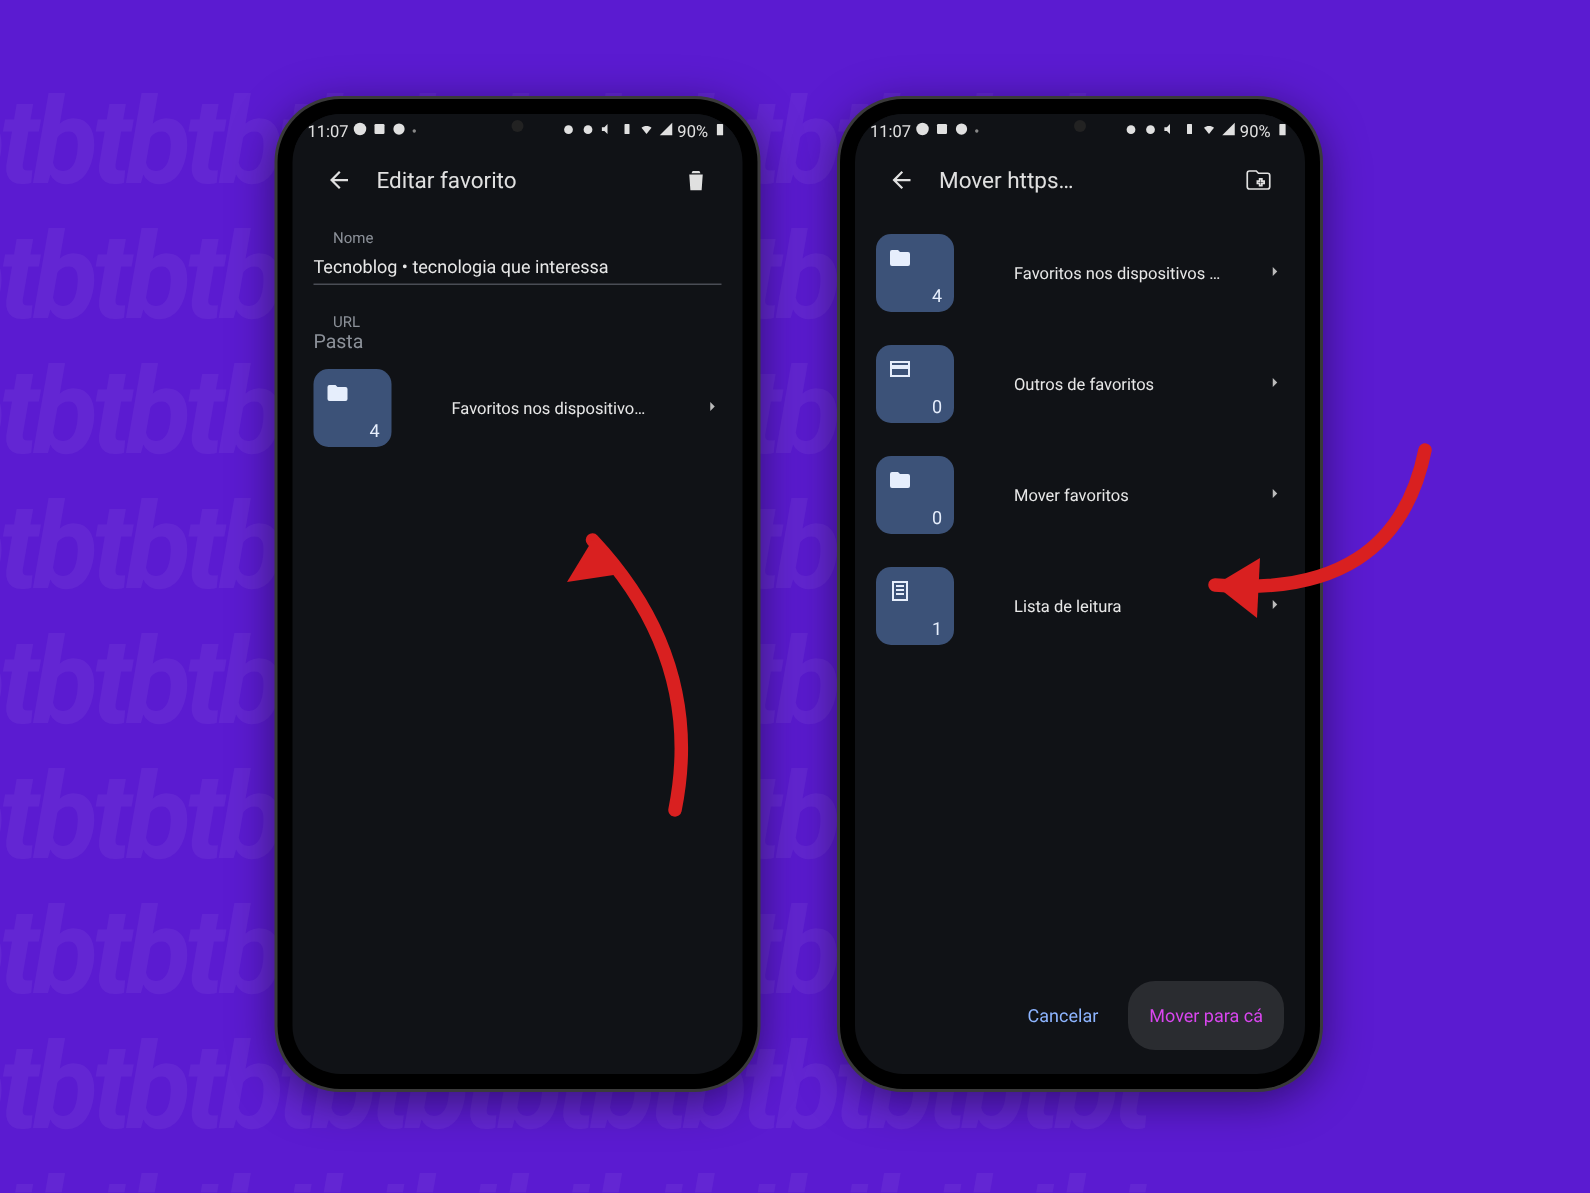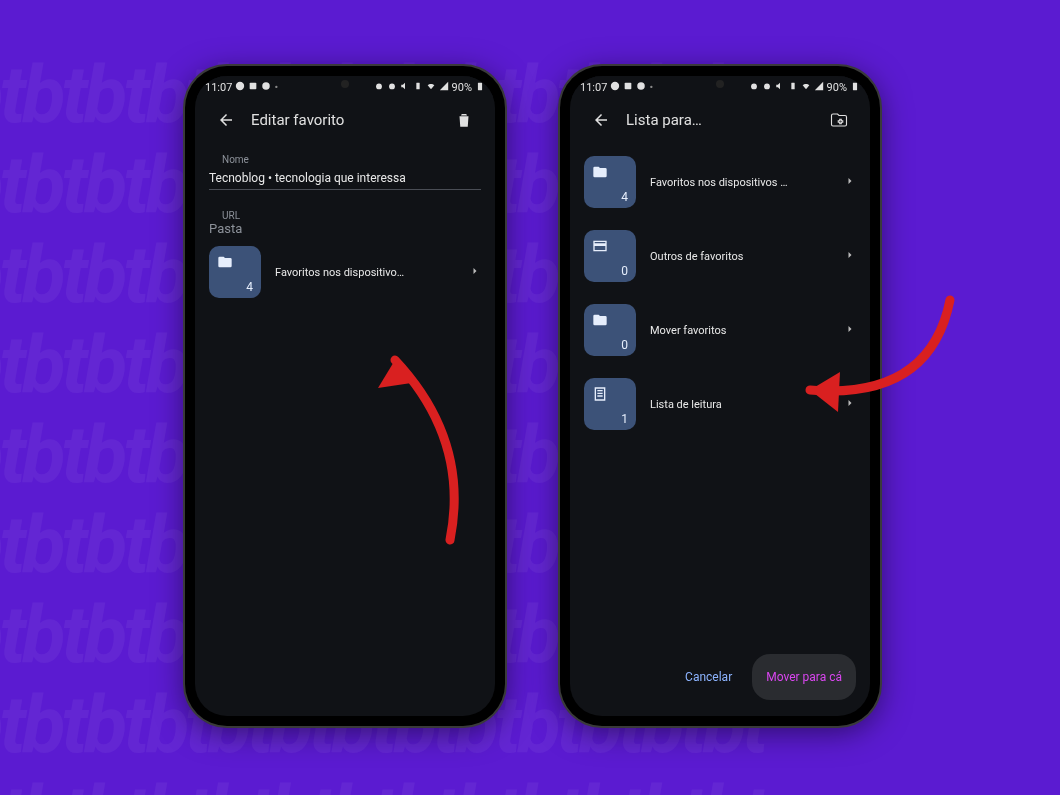--- a/index.html
+++ b/index.html
@@ -90,21 +90,21 @@
     padding:4px 0;
   }
   .folder-tile {
     width:52px; height:52px; border-radius:10px;
     background:#3c5278;
     position:relative;
     flex-shrink:0;
   }
   .folder-tile svg { position:absolute; top:8px; left:8px; width:16px; height:16px; fill:#e6eefc; }
   .folder-count { position:absolute; bottom:4px; right:8px; font-size:12px; color:#e6eefc; }
-  .folder-label { flex:1; font-size:11px; color:#e8e8e8; white-space:nowrap; overflow:hidden; text-overflow:ellipsis; }
+  .folder-label { flex:1; font-size:11px; color:#e8e8e8; white-space:nowrap; overflow:hidden; text-overflow:ellipsis;margin-left:26px; }
   .chev { color:#bbb; }
   .chev svg{ width:12px;height:12px; fill:currentColor;}
 
   .folder-list { display:flex; flex-direction:column; gap:14px; padding-top:4px;}
 
   .bottom-bar {
     display:flex; justify-content:flex-end; align-items:center; gap:10px;
     padding:10px 14px 16px;
   }
   .btn-text { color:#8db4ff; font-size:12px; padding:8px 10px; }
@@ -267,21 +267,21 @@
             </svg></span>
       </div>
     </div>
 
     <div class="appbar">
       <span class="icon-btn">
         <svg viewBox="0 0 24 24">
             <path d="M20 11H7.8l5.6-5.6L12 4l-8 8 8 8 1.4-1.4L7.8 13H20z"></path>
           </svg>
       </span>
-      <span class="title">Lista para…</span>
+      <span class="title">Mover https…</span>
       <span class="icon-btn">
         <svg viewBox="0 0 24 24">
             <path d="M20 6h-8l-2-2H4a2 2 0 0 0-2 2v12a2 2 0 0 0 2 2h16a2 2 0 0 0 2-2V8a2 2 0 0 0-2-2zm-3 9h-2v2h-2v-2h-2v-2h2v-2h2v2h2z" fill="none" stroke="#e0e0e0" stroke-width="1.5"></path>
           </svg>
       </span>
     </div>
 
     <div class="content">
       <div class="folder-list" id="folder-list">
           <div class="folder-row">

